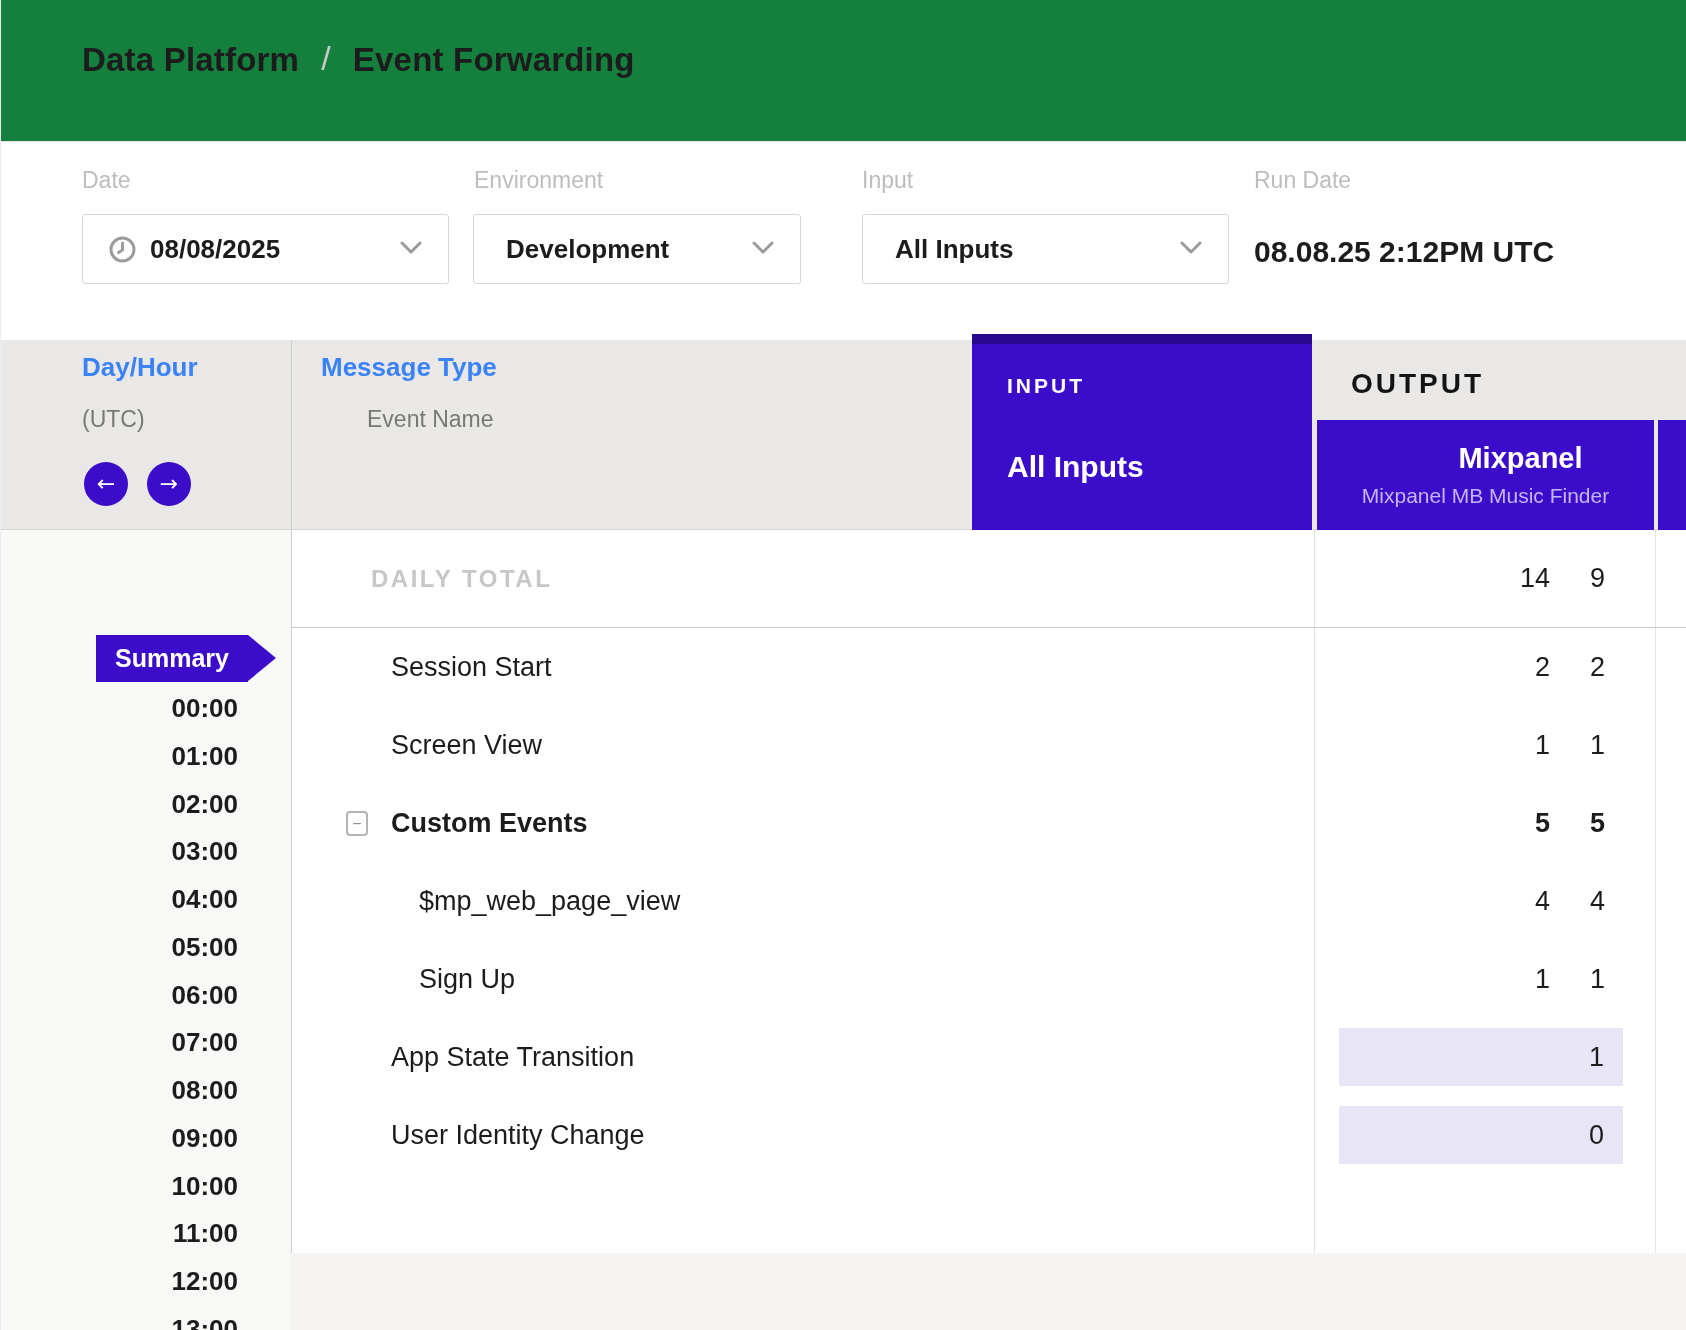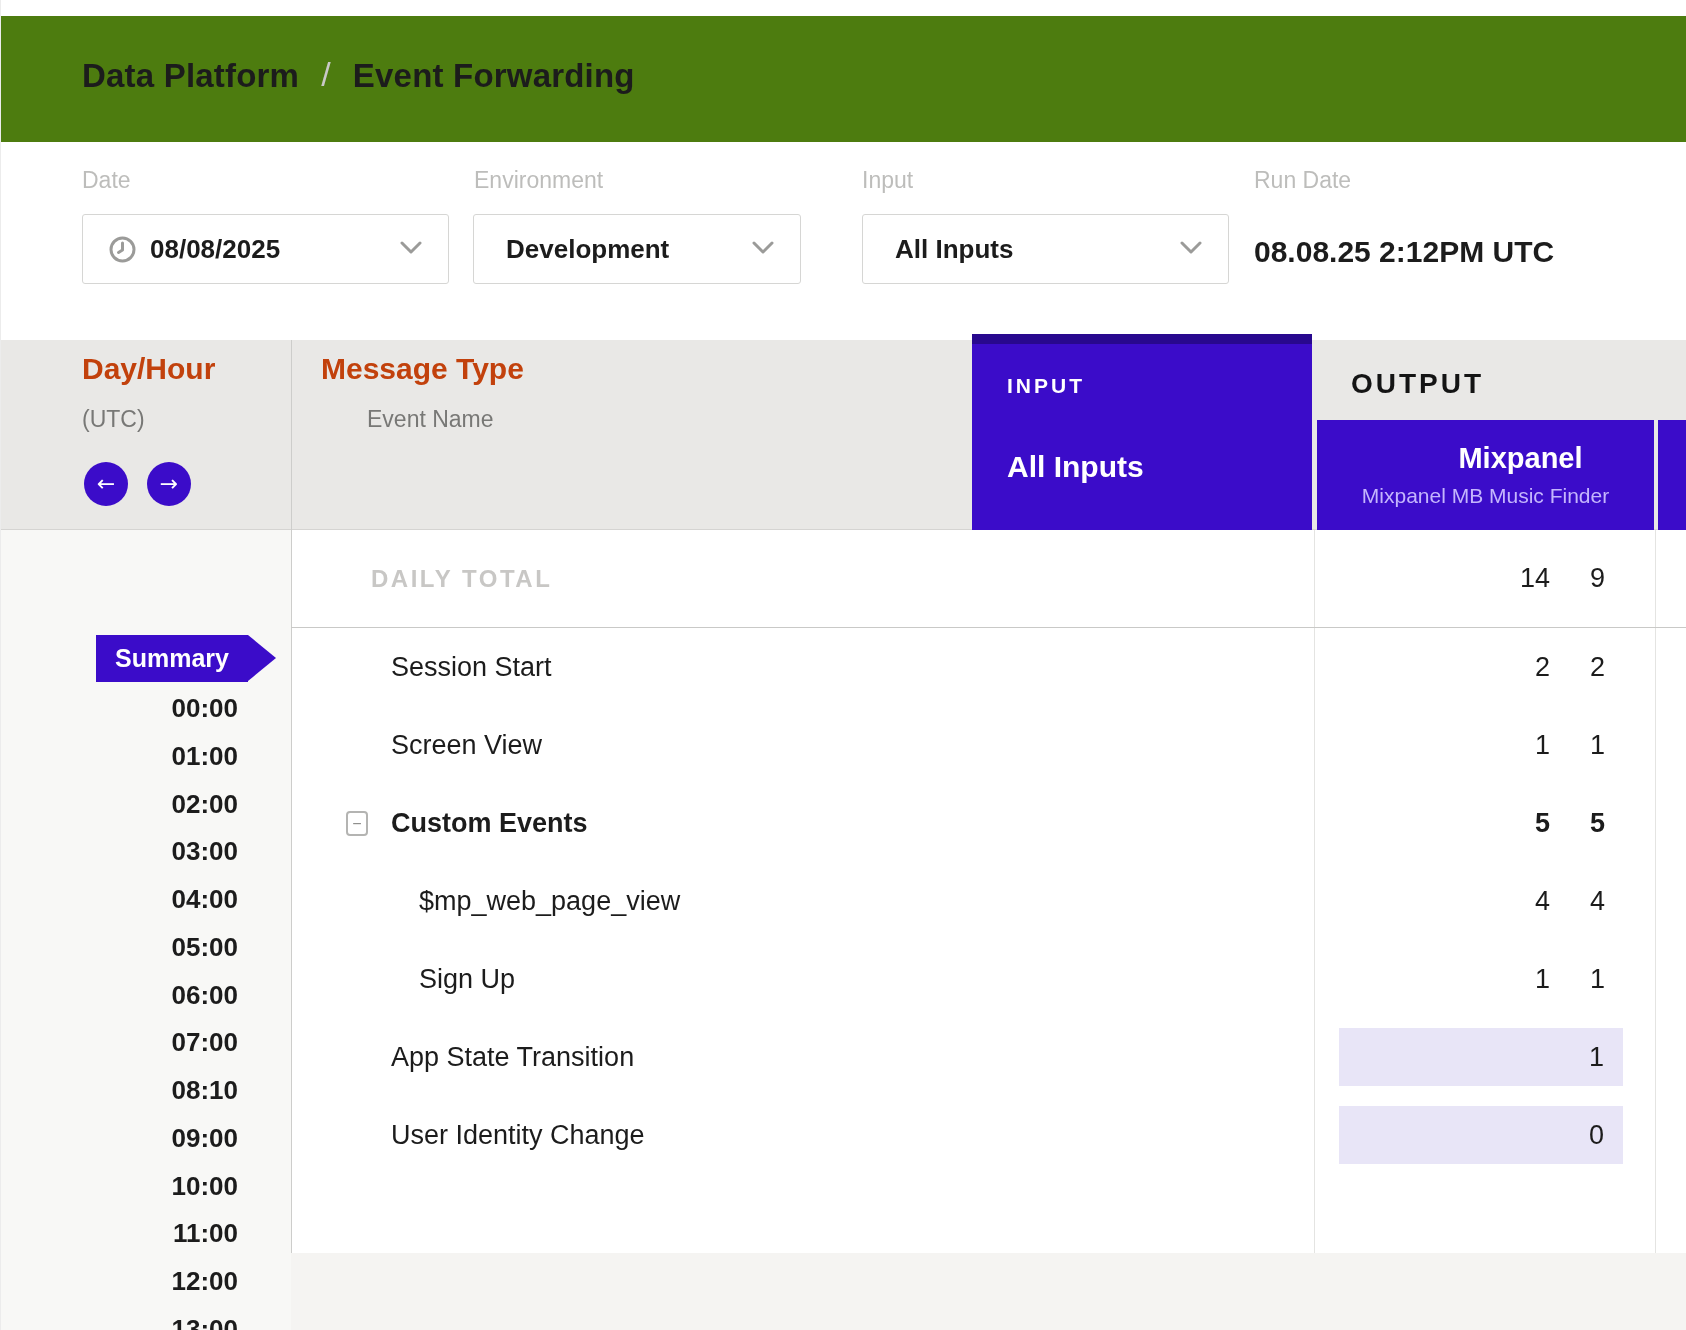--- a/index.html
+++ b/index.html
@@ -2,37 +2,37 @@
 <html><head>
 <meta charset="utf-8">
 <style>
   html,body{margin:0;padding:0;background:#ffffff;}
   .page{
     position:relative;width:1686px;height:1330px;overflow:hidden;
     background:#ffffff;font-family:"Liberation Sans",sans-serif;color:#1c1c1c;
     border-left:1px solid #ececec;box-sizing:border-box;
   }
   
-  .topbar{position:absolute;left:0;top:0;width:100%;height:142px;background:#4d7c0f;border-bottom:1px solid #e5e5e4;box-sizing:border-box;margin-top:16px;}
+  .topbar{position:absolute;left:0;top:0;width:100%;height:142px;background:#15803d;border-bottom:1px solid #e5e5e4;box-sizing:border-box;}
   .breadcrumb{position:absolute;left:81px;top:40px;display:flex;align-items:center;gap:22px;font-size:33px;font-weight:600;letter-spacing:.2px;}
   .crumb-sep{color:#c9c9c7;font-weight:300;font-size:34px;transform:translateY(-1px);}
   
   .filters{position:absolute;left:0;top:142px;width:100%;height:198px;background:#fff;}
   .filter-label{position:absolute;top:25px;font-size:23px;color:#bdbdbb;}
   .filter-box{
     position:absolute;top:72px;height:70px;background:#fff;border:1px solid #d6d6d4;border-radius:3px;
     box-sizing:border-box;display:flex;align-items:center;cursor:pointer;
   }
   .filter-value{font-size:26px;font-weight:700;color:#1c1c1c;}
   .chev{position:absolute;right:26px;top:50%;transform:translateY(-50%);}
   .rundate-value{position:absolute;top:93px;font-size:30px;font-weight:700;}
   
   .head-band{position:absolute;left:0;top:340px;width:1686px;height:190px;background:#e9e8e6;border-bottom:1px solid #d5d4d2;box-sizing:border-box;}
   .v-div-header{position:absolute;left:290px;top:340px;width:1px;height:190px;background:#cdcdcb;}
-  .col-title{position:absolute;font-size:30px;font-weight:700;color:#c2410c;}
+  .col-title{position:absolute;font-size:26px;font-weight:700;color:#3b82f6;}
   .col-sub{position:absolute;font-size:23px;color:#787876;}
   .nav-circle{
     position:absolute;top:462px;width:44px;height:44px;border-radius:50%;background:#3b0cc9;border:none;
     color:#fff;font-size:22px;line-height:44px;text-align:center;cursor:pointer;padding:0;
     display:flex;align-items:center;justify-content:center;font-family:"DejaVu Sans",sans-serif;
   }
   .output-label{position:absolute;left:1350px;top:368px;font-size:28px;font-weight:700;letter-spacing:3px;color:#141414;}
   
   .input-head{position:absolute;left:971px;top:334px;width:340px;height:196px;background:#3b0cc9;cursor:pointer;}
   .input-head .cap{position:absolute;left:0;top:0;width:100%;height:10px;background:#28088e;}
@@ -174,21 +174,21 @@
   <button class="summary-flag">Summary</button>
   <div id="hour-slots">
       <div class="hour-slot" style="top: 691px;">00:00</div>
       <div class="hour-slot" style="top: 739px; text-align: right;">01:00</div>
       <div class="hour-slot" style="top: 787px;">02:00</div>
       <div class="hour-slot" style="top: 834px;">03:00</div>
       <div class="hour-slot" style="top: 882px;">04:00</div>
       <div class="hour-slot" style="top: 930px;">05:00</div>
       <div class="hour-slot" style="top: 978px;">06:00</div>
       <div class="hour-slot" style="top: 1025px;">07:00</div>
-      <div class="hour-slot" style="top: 1073px;">08:10</div>
+      <div class="hour-slot" style="top: 1073px;">08:00</div>
       <div class="hour-slot" style="top: 1121px;">09:00</div>
       <div class="hour-slot" style="top: 1169px;">10:00</div>
       <div class="hour-slot" style="top: 1216px;">11:00</div>
       <div class="hour-slot" style="top: 1264px;">12:00</div>
       <div class="hour-slot" style="top: 1312px;">13:00</div>
     </div>
 
   <div class="daily-row">
     <span class="daily-label">DAILY TOTAL</span>
     <div class="cell-input">

